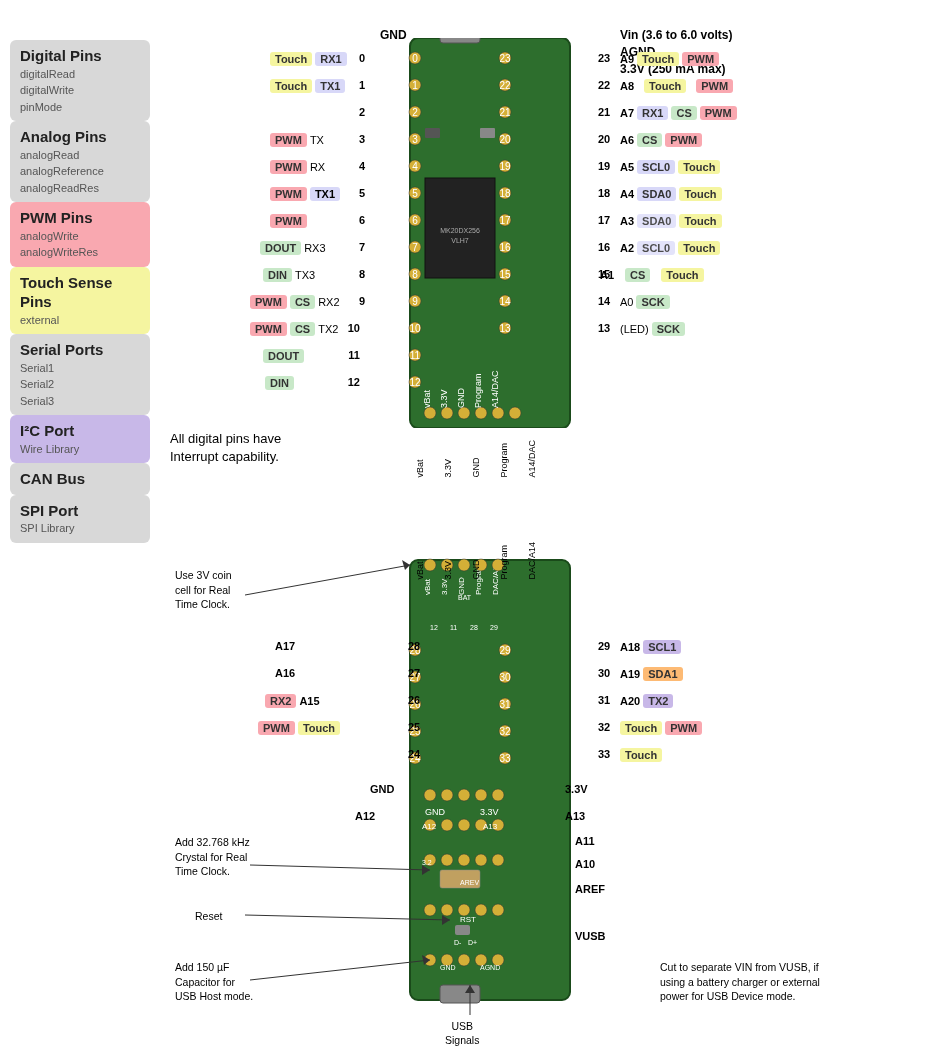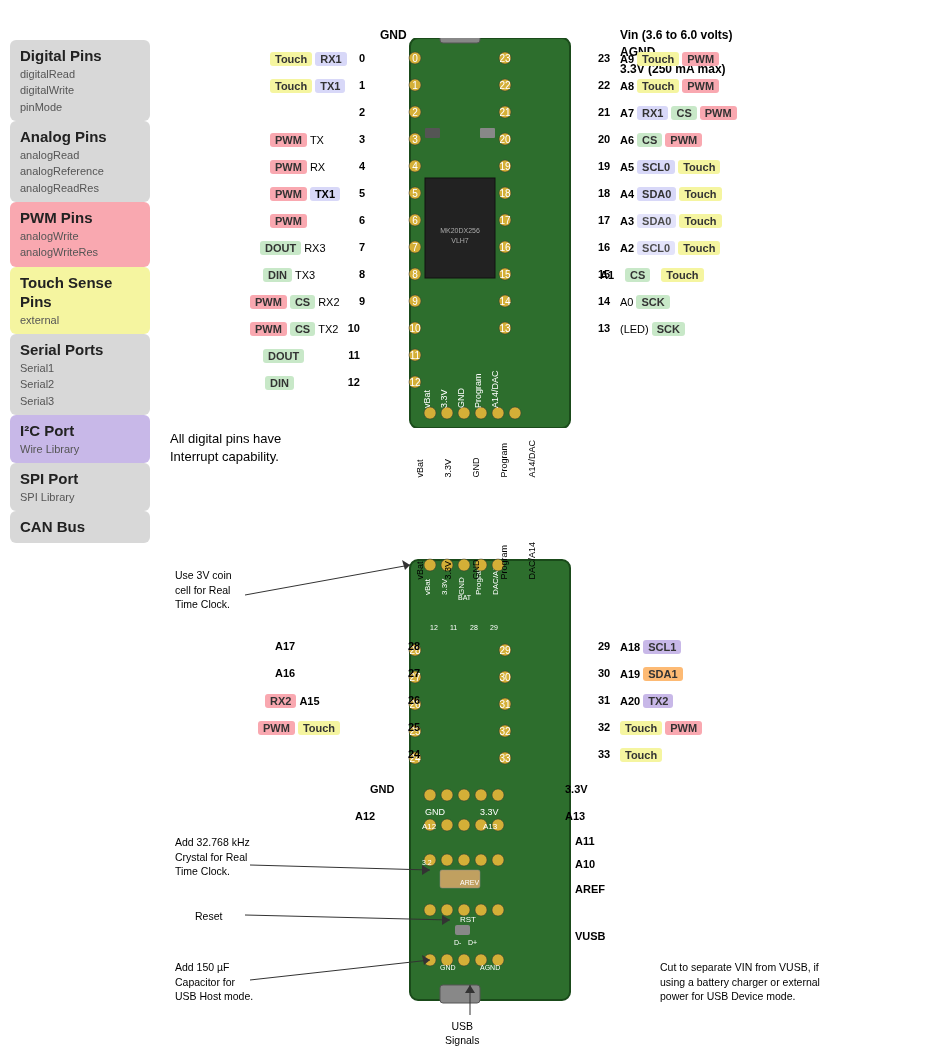--- a/index.html
+++ b/index.html
@@ -129,29 +129,29 @@
       </div>
     </div>
 
     <div class="legend-item legend-i2c">
       <div class="legend-title">I²C Port</div>
       <div class="legend-funcs">
         <div>Wire Library</div>
       </div>
     </div>
 
+    <div class="legend-item legend-can">
+      <div class="legend-title">CAN Bus</div>
+    </div>
+
     <div class="legend-item legend-spi">
       <div class="legend-title">SPI Port</div>
       <div class="legend-funcs">
         <div>SPI Library</div>
       </div>
-    </div>
-
-    <div class="legend-item legend-can">
-      <div class="legend-title">CAN Bus</div>
     </div>
 
   </div>
 
   <div style="position:absolute; left:380px; top:28px; font-size:12px; font-weight:bold;">GND</div>
 
   <div style="position:absolute; left:620px; top:28px; font-size:12px; font-weight:bold;">Vin  (3.6 to 6.0 volts)</div>
   <div style="position:absolute; left:620px; top:45px; font-size:12px; font-weight:bold;">AGND</div>
   <div style="position:absolute; left:620px; top:62px; font-size:12px; font-weight:bold;">3.3V (250 mA max)</div>
 
@@ -317,21 +317,21 @@
   <div style="position:absolute; left:265px; top:376px; display:flex; align-items:center; gap:3px;">
     <span class="badge badge-din">DIN</span>
   </div>
 
   <div style="position:absolute; left:620px; top:52px; display:flex; align-items:center; gap:3px;">
     <span style="font-size:11px; font-weight:bold;">A9</span>
     <span class="badge badge-touch">Touch</span>
     <span class="badge badge-pwm">PWM</span>
   </div>
 
-  <div style="position:absolute; left:620px; top:79px; display:flex; align-items:center; gap:3px;">
+  <div style="position:absolute; left:620px; top:79px; display:flex; align-items:center; gap:10px;">
     <span style="font-size:11px; font-weight:bold;">A8</span>
     <span class="badge badge-touch">Touch</span>
     <span class="badge badge-pwm">PWM</span>
   </div>
 
   <div style="position:absolute; left:620px; top:106px; display:flex; align-items:center; gap:3px;">
     <span style="font-size:11px; font-weight:bold;">A7</span>
     <span class="badge badge-rx1">RX1</span>
     <span class="badge badge-cs">CS</span>
     <span class="badge badge-pwm">PWM</span>

